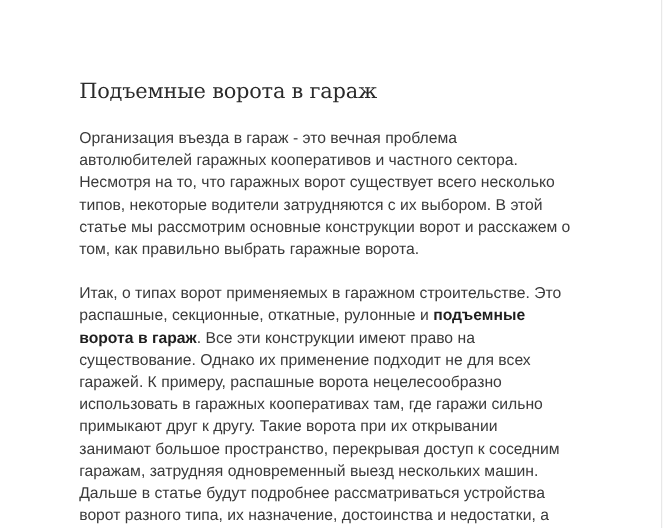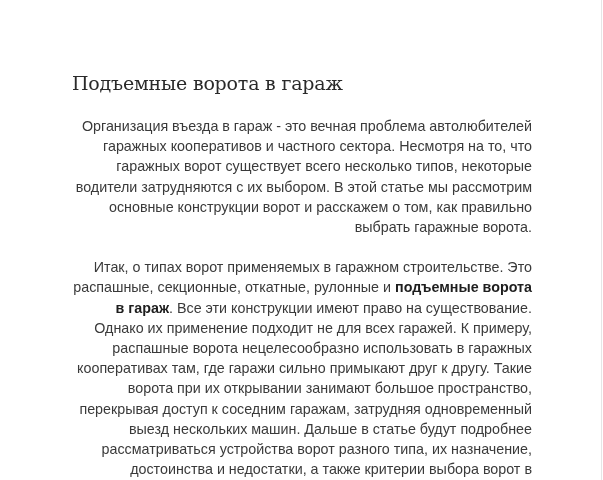--- a/index.html
+++ b/index.html
@@ -21,22 +21,21 @@
     color: #2a2a2a;
     margin: 0 0 20px 0;
     line-height: 26px;
     letter-spacing: -0.2px;
   }
   .para {
     font-family: "Liberation Sans", "DejaVu Sans", sans-serif;
     font-size: 14.3px;
     line-height: 20.2px;
     color: #3a3a3a;
-    margin: 0 0 20px 0;
-    text-align: right;
+    margin: 0 12px 20px 0;
   }
   .para b { color: #1e1e1e; font-weight: bold; }
 </style>
 </head>
 <body>
 
 <div class="page-edge"></div>
 
 <div class="article">
   <h1 class="title">Подъемные ворота в гараж</h1>

